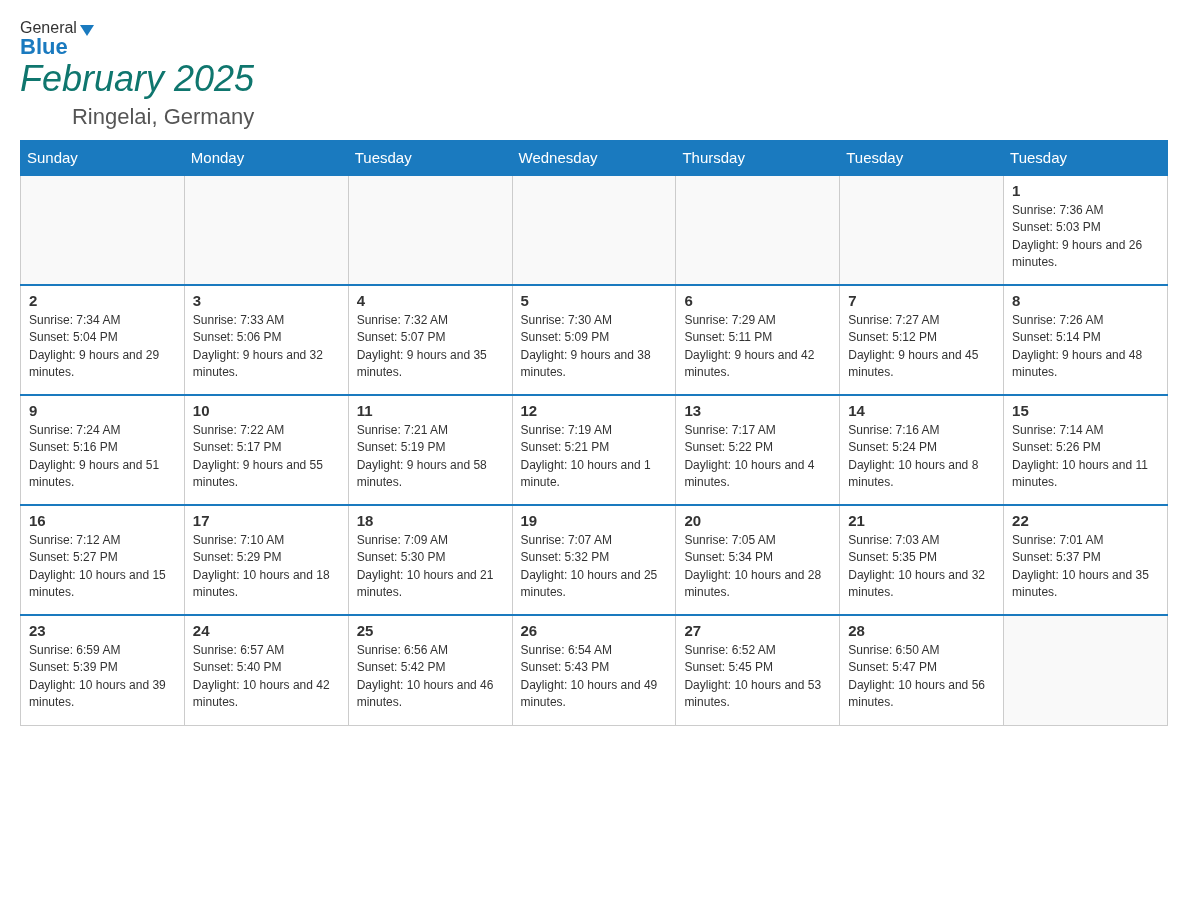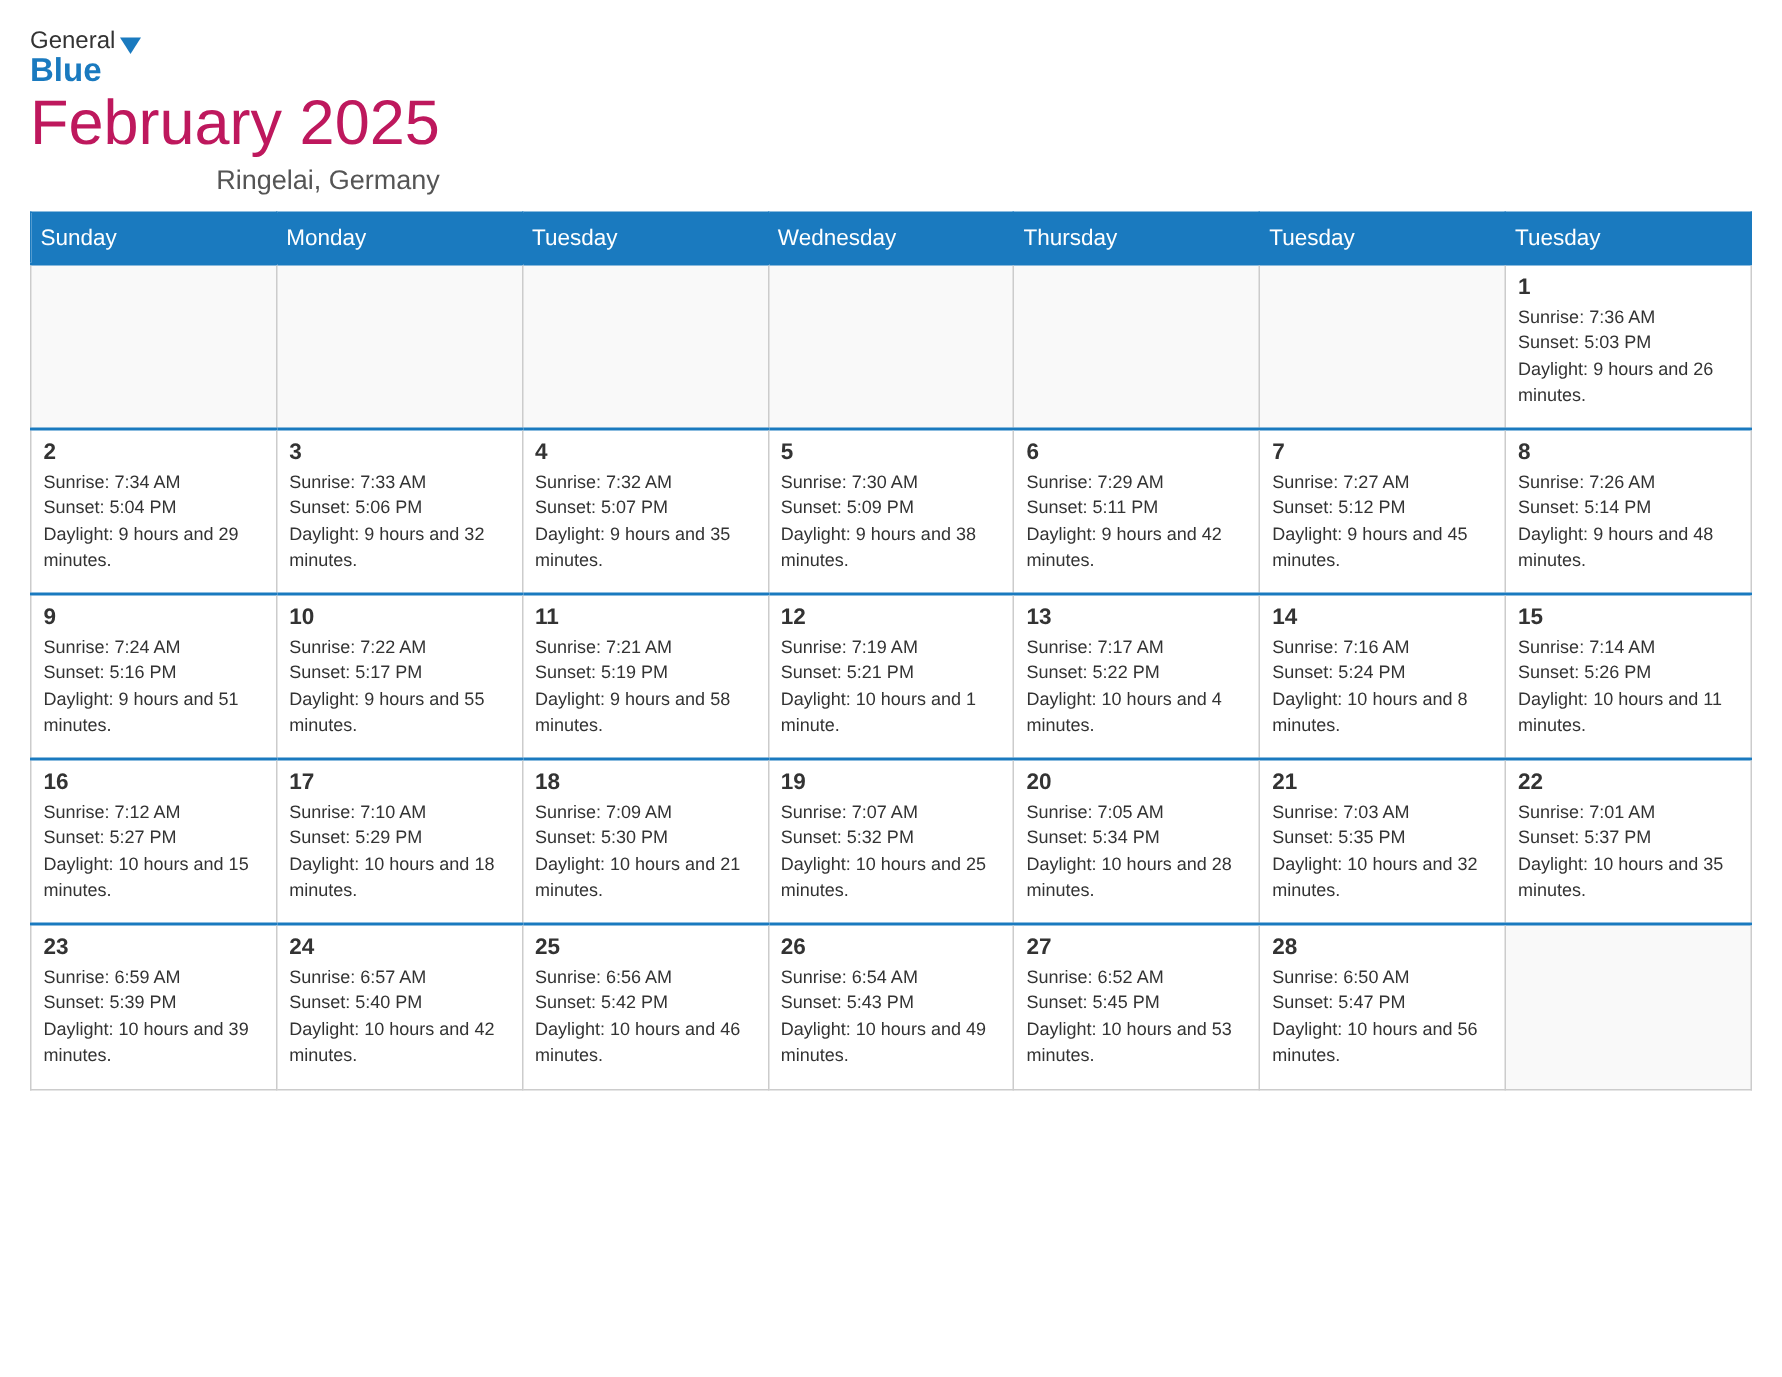--- a/index.html
+++ b/index.html
@@ -15,26 +15,27 @@
       align-items: flex-start;
       margin-bottom: 10px;
       flex-direction: column;
     }
     .logo-general { color: #333; }
     .logo-blue { color: #1a7abf; }
     .title-block {
       text-align: right;
     }
     .month-title {
-      font-size: 42px;
+      font-size: 36px;
       font-weight: normal;
-      color: #be185d;
+      color: #0f766e;
+      font-style: italic;
     }
     .location {
-      font-size: 18px;
+      font-size: 22px;
       color: #555;
       margin-top: 4px;
     }
     .calendar {
       width: 100%;
       border-collapse: collapse;
       table-layout: fixed;
     }
     .calendar thead th {
       background-color: #1a7abf;

